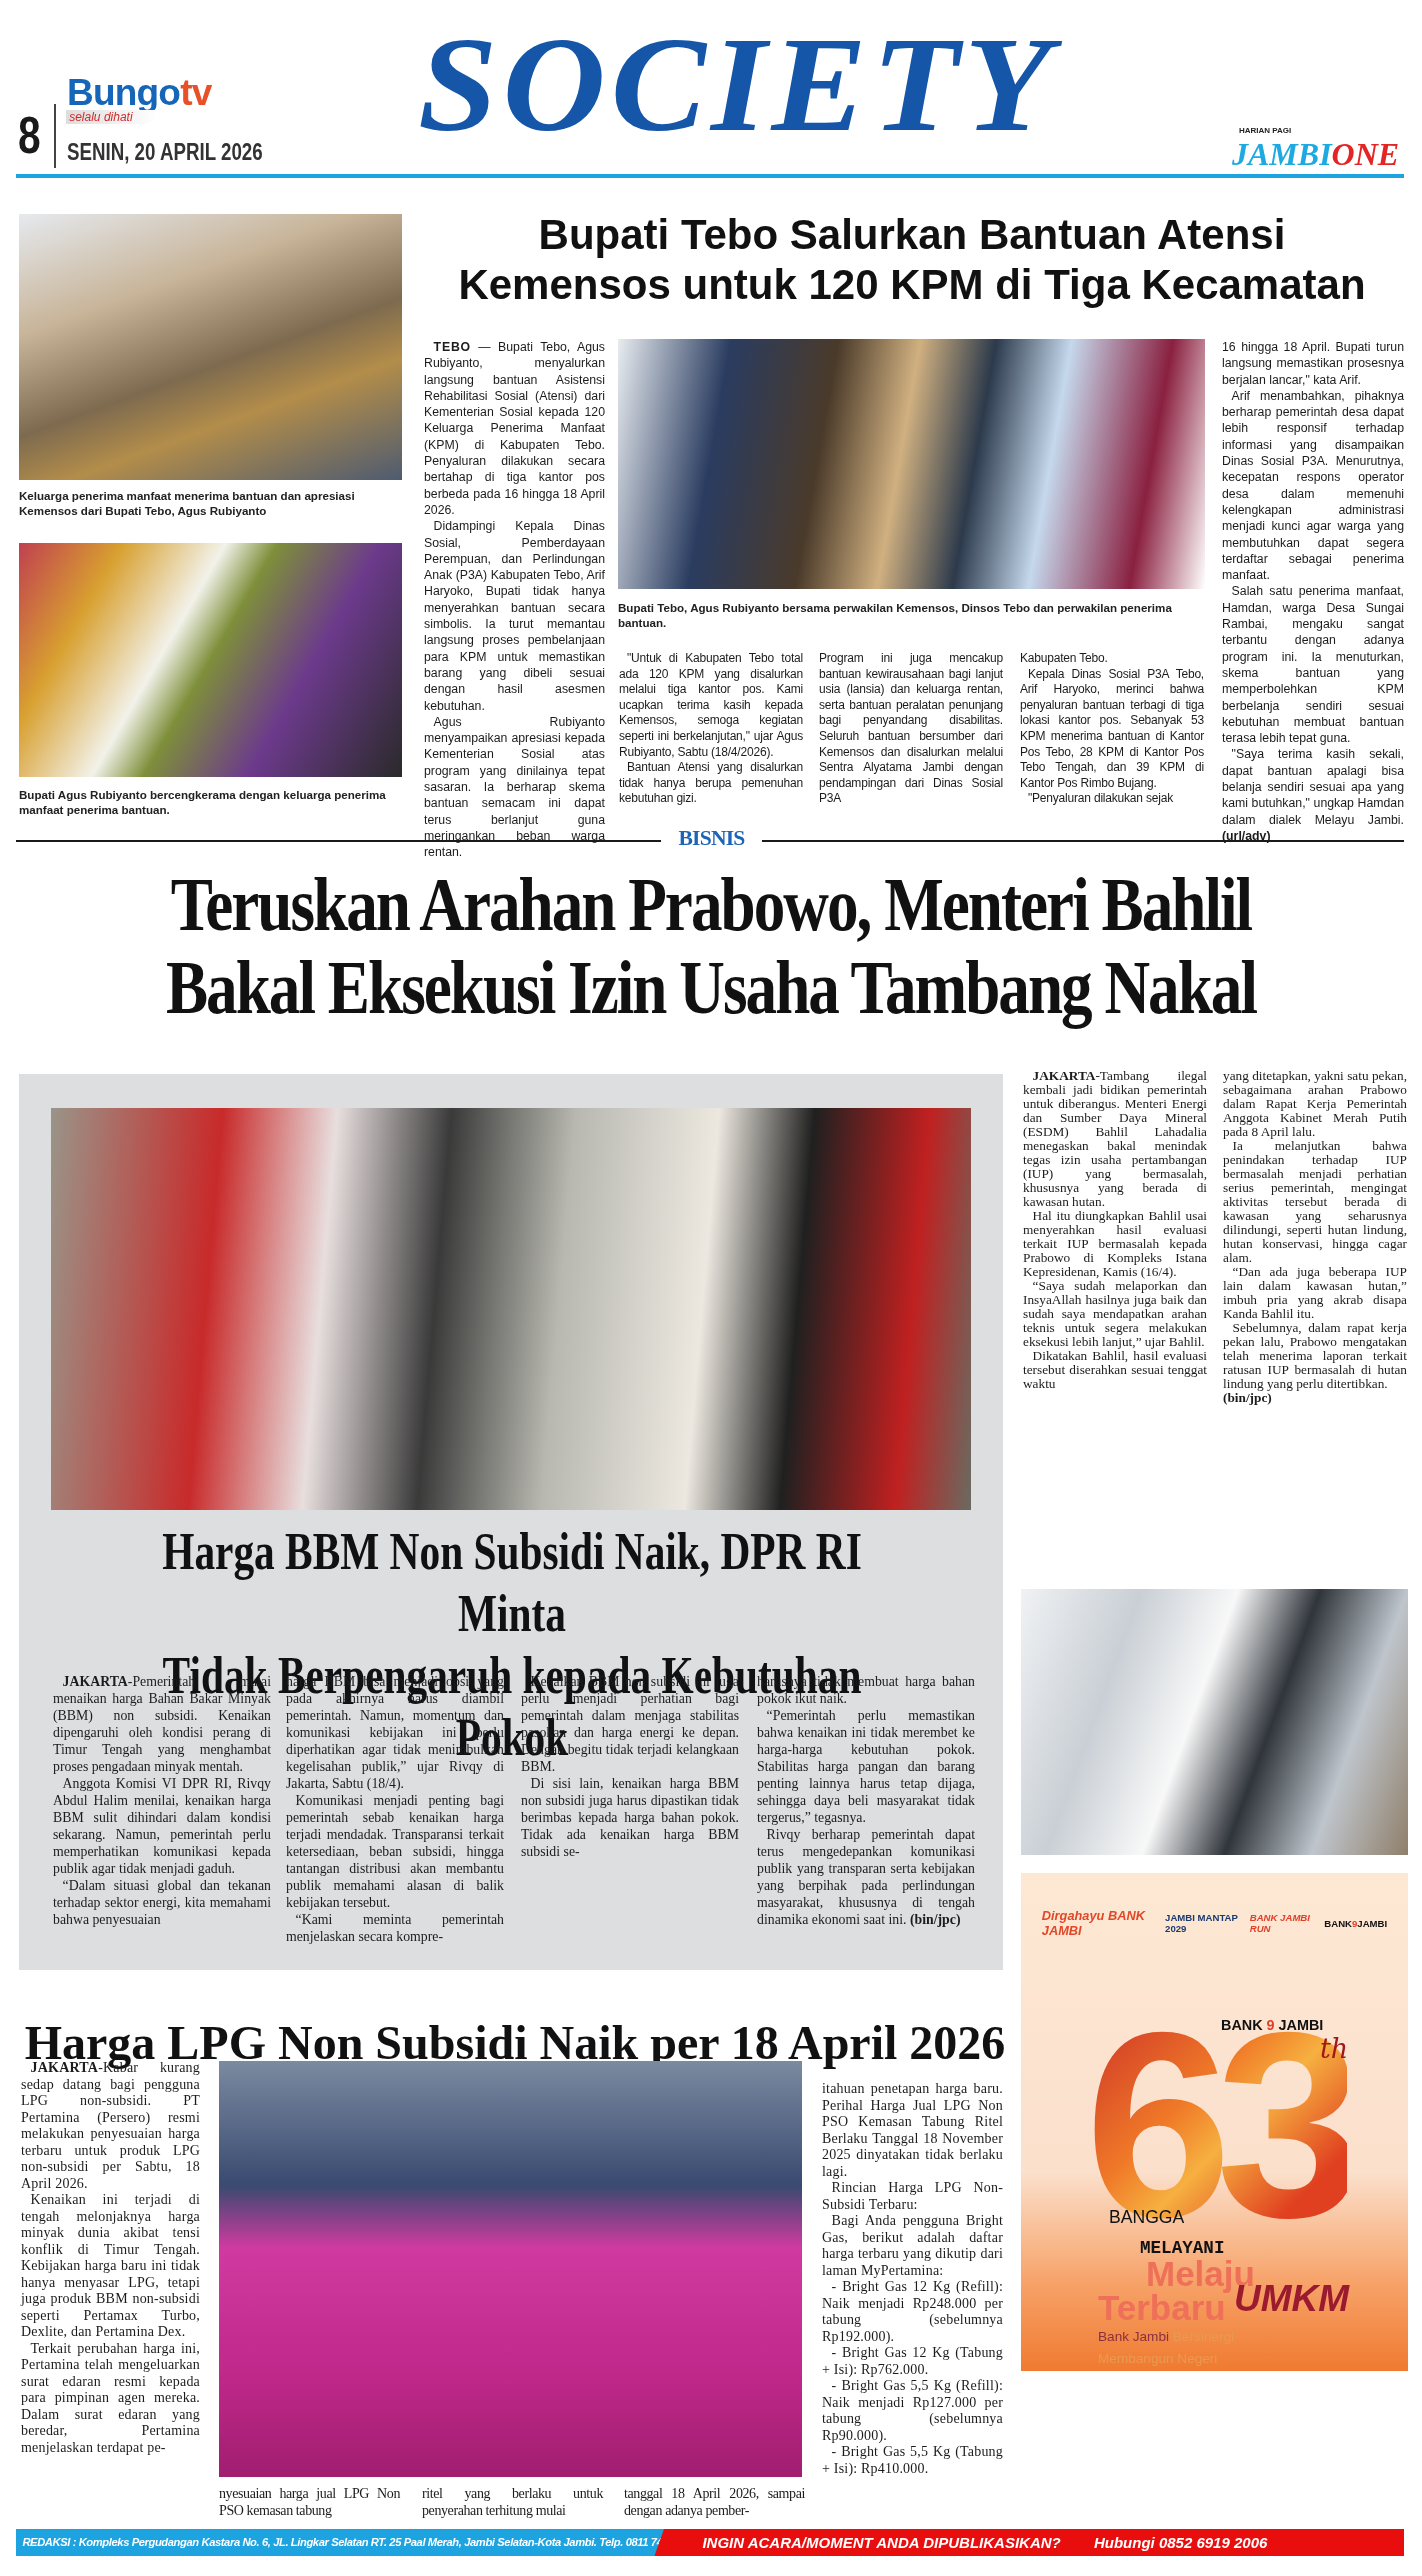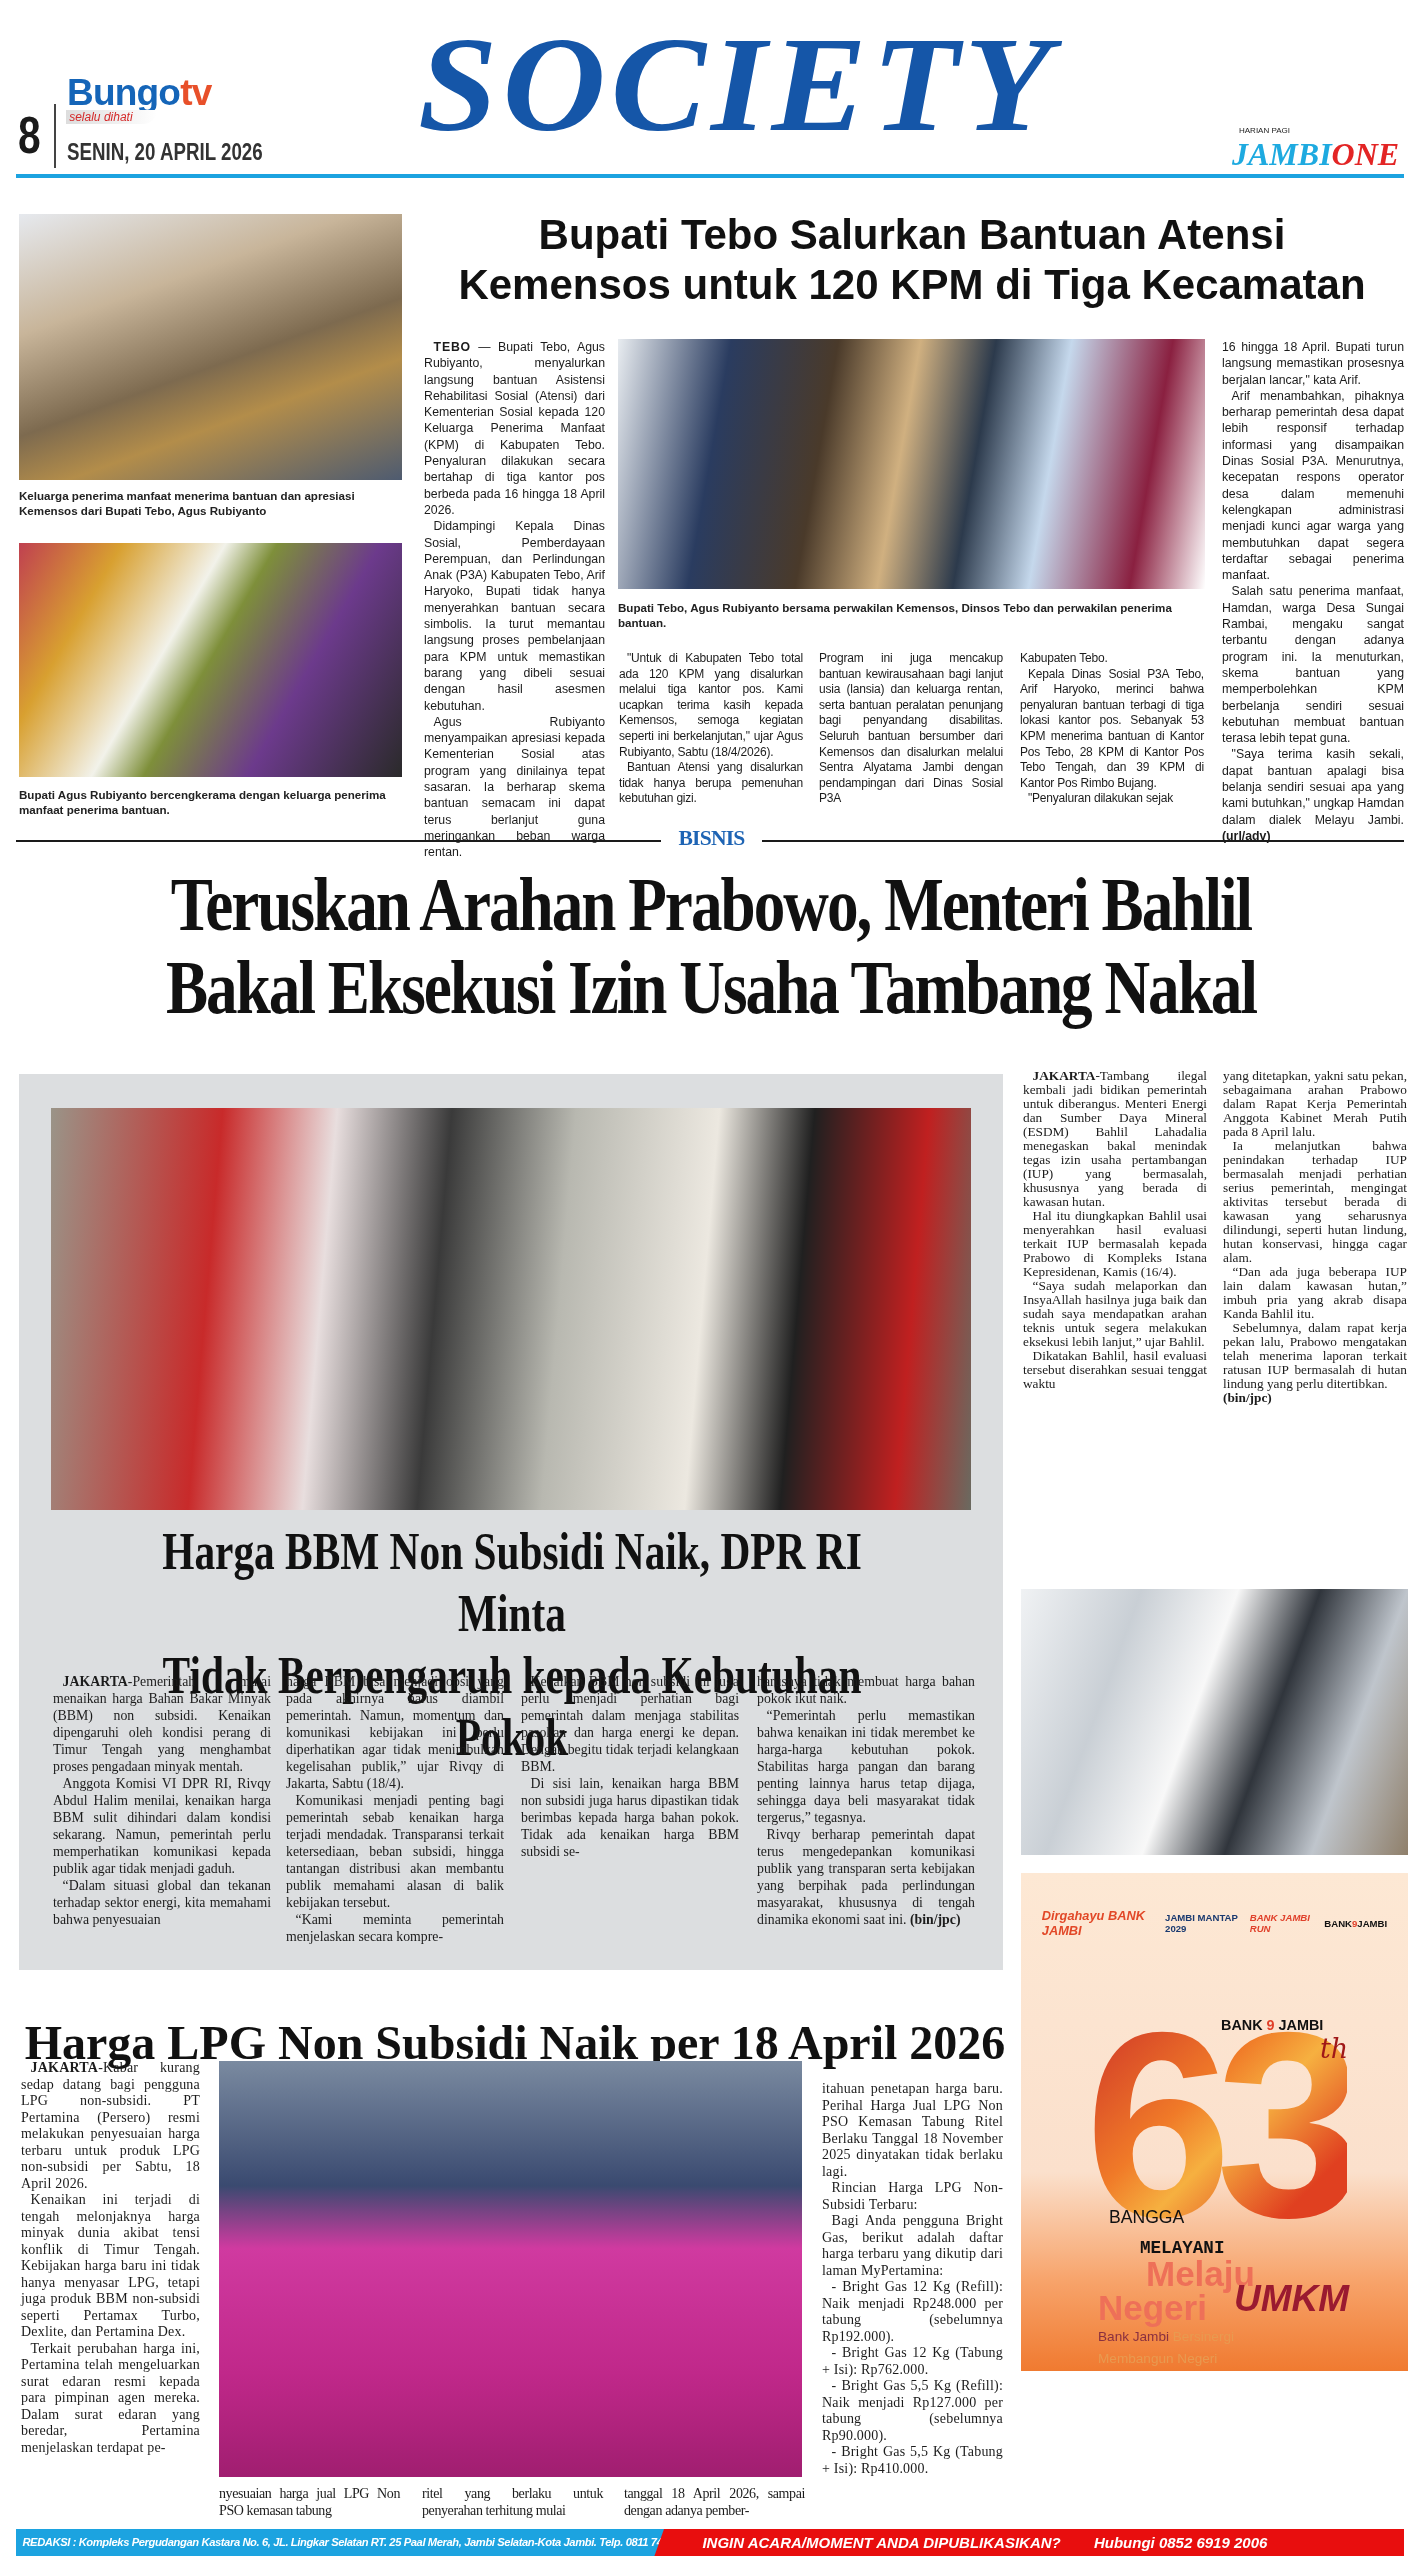--- a/index.html
+++ b/index.html
@@ -10,21 +10,21 @@
   
   .page-num { left: 17.6px; top: 110px; font-family: "Liberation Sans", sans-serif; font-weight: 700; font-size: 51px; line-height: 51px; color: #1a1a1a; transform: scaleX(0.8); transform-origin: left; }
   .mast-divider { left: 54px; top: 104px; width: 2.4px; height: 64px; background: #444; }
   .bungo-logo { left: 67px; top: 74px; font-family: "Liberation Sans", sans-serif; font-weight: 700; font-size: 37px; line-height: 37px; letter-spacing: -0.8px; }
   .bungo-logo .b { color: #1565b8; }
   .bungo-logo .t { color: #e8502a; }
   .bungo-tag { left: 66px; top: 110px; font-family: "Liberation Sans", sans-serif; font-size: 12px; color: #d42a2a; font-style: italic; background: linear-gradient(90deg,#ddd,#fff); padding: 0 24px 0 3.2px; border-radius: 0 0 16px 0; }
   .mast-date { left: 67px; top: 138px; font-family: "Liberation Sans", sans-serif; font-weight: 700; font-size: 24px; color: #333; transform: scaleX(0.78); transform-origin: left; }
   .section-title { left: 0; width: 100%; top: 16px; text-align: center; font-family: "Liberation Serif", serif; font-weight: 700; font-size: 136px; line-height: 136px; color: #1556a8; letter-spacing: 4.8px; font-style: italic; }
   .section-title span { display: inline-block; transform: scaleX(1.05) translateX(24px); }
-  .harian-pagi { left: 1239px; top: 126px; font-family: "Liberation Sans", sans-serif; font-size: 8px; font-weight: 400; color: #222; }
+  .harian-pagi { left: 1239px; top: 126px; font-family: "Liberation Sans", sans-serif; font-size: 8px; font-weight: 700; color: #222; }
   .jambione { left: 1232px; top: 130px; font-family: "Liberation Serif", serif; font-style: italic; font-weight: 700; font-size: 32px; line-height: 32px; }
   .jambione .j { color: #1eaae0; }
   .jambione .o { color: #e32525; }
   .mast-rule { left: 16px; top: 174px; width: 1388px; height: 4px; background: #1ca3e0; }
 
   
   .headline1 { left: 416px; top: 210px; width: 992px; text-align: center; font-family: "Liberation Sans", sans-serif; font-weight: 700; font-size: 42px; line-height: 50px; color: #111; }
   .photo { background: #888; overflow: hidden; }
   .photo1 { left: 19px; top: 214px; width: 383px; height: 266px; background: linear-gradient(160deg,#e6e9ee 0%,#c8b59a 30%,#7d6a4f 55%,#b38d4a 70%,#4e5b70 100%); }
   .photo2 { left: 19px; top: 543px; width: 383px; height: 234px; background: linear-gradient(120deg,#c04050 0%,#d8a030 20%,#f2f2ea 40%,#7e8f3a 50%,#6c3a8c 70%,#2a2a2a 100%); }
@@ -217,21 +217,21 @@
     <span class="ad-logo ad-run">BANK JAMBI RUN</span>
     <span class="ad-logo ad-bank9"><span>BANK</span><b>9</b><span>JAMBI</span></span>
   </div>
   <div class="ad-bank9-mid"><span>BANK</span> <b>9</b> <span>JAMBI</span></div>
   <div class="ad-63">63</div>
   <div class="ad-th">th</div>
   <div class="ad-bangga">BANGGA</div>
   <div class="ad-melayani">MELAYANI</div>
   <div class="ad-melaju">
     <div style="padding-left:48px">Melaju</div>
-    <div>Negeri</div>
+    <div>Terbaru</div>
   </div>
   <div class="ad-umkm">UMKM</div>
   <div class="ad-tag">
     <div><span class="dark">Bank Jambi</span><span class="org"> Bersinergi</span></div>
     <div class="org">Membangun Negeri</div>
     <div><span class="org">Menuju</span><span class="blu"> Jambi MANTAP 2029</span></div>
   </div>
   <div class="ad-foot">
     <div class="ad-bpd">bpd</div>
     <div class="ad-jm">JAMBI MANTAP</div>

